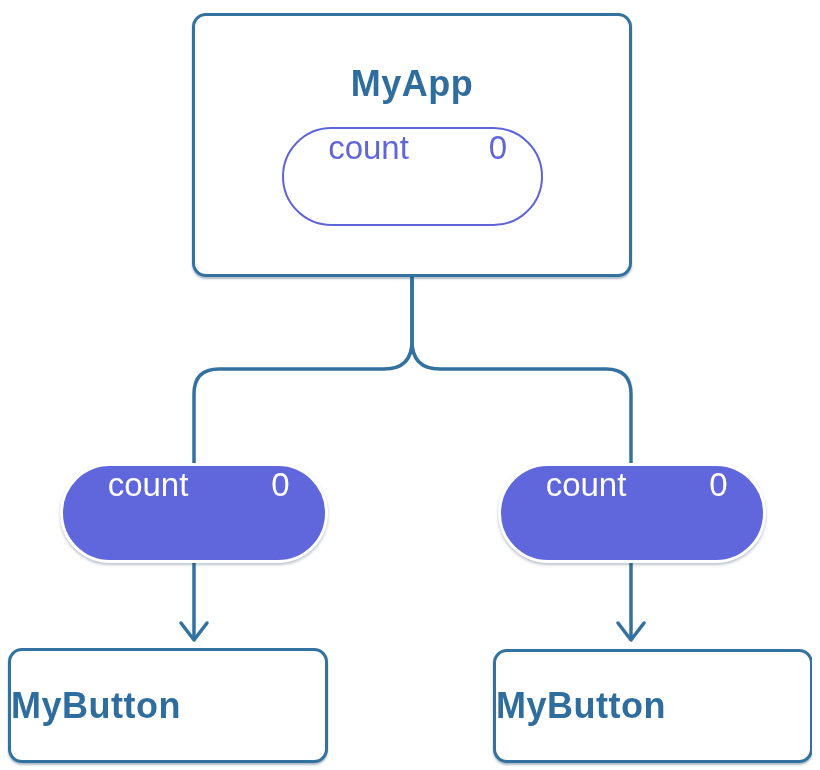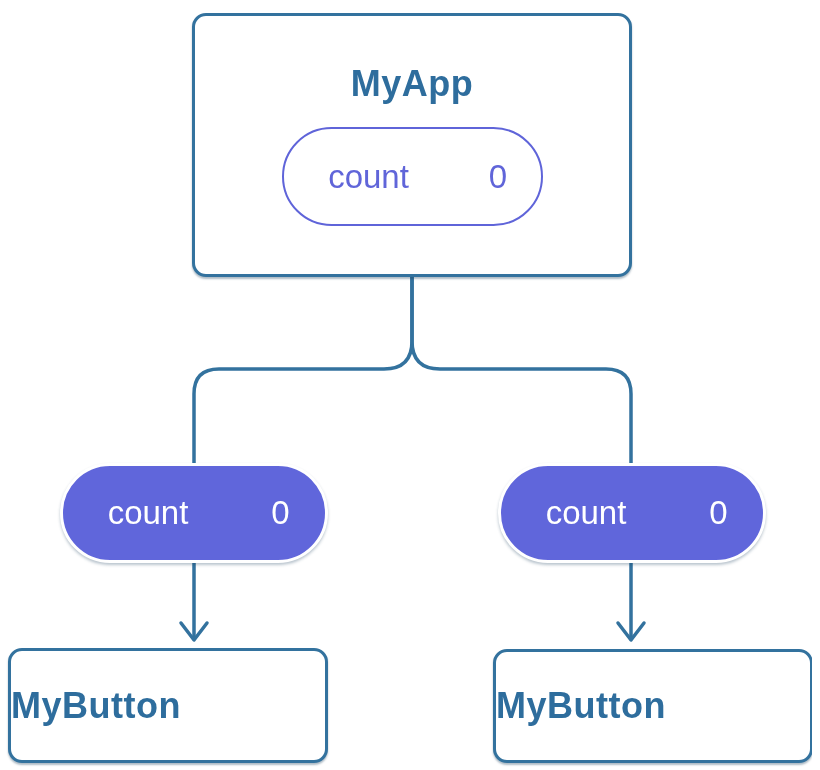--- a/index.html
+++ b/index.html
@@ -50,21 +50,21 @@
     display:flex;flex-direction:column;align-items:center;
   }
   .node-root .node-title{margin-top:46px;line-height:44px;}
   .node-leaf{
     display:flex;align-items:center;
   }
   .node-leaf-left{left:8px;top:648px;width:320px;height:115px;}
   .node-leaf-right{left:493px;top:649px;width:320px;height:114px;}
   .pill{
     display:flex;
-    align-items:center;
+    align-items:flex-start;
     border-radius:52px;
     overflow:hidden;
   }
   .pill-label,.pill-value{
     display:flex;align-items:center;justify-content:center;
     font-size:33px;
   }
   .pill-label{width:170px;}
   .pill-value{flex:1;}
   .pill-outline{

